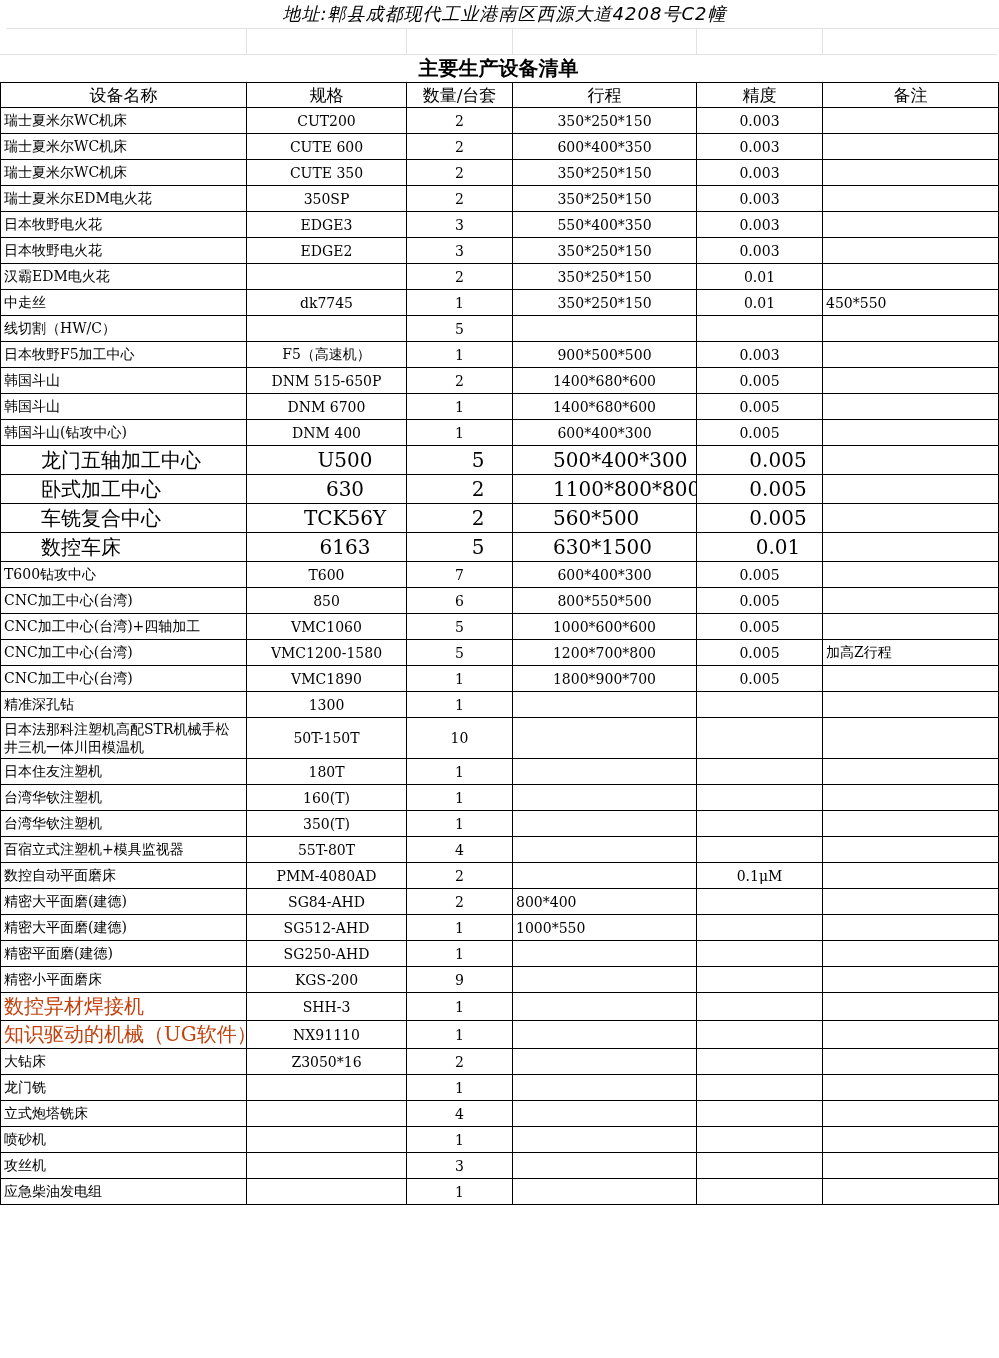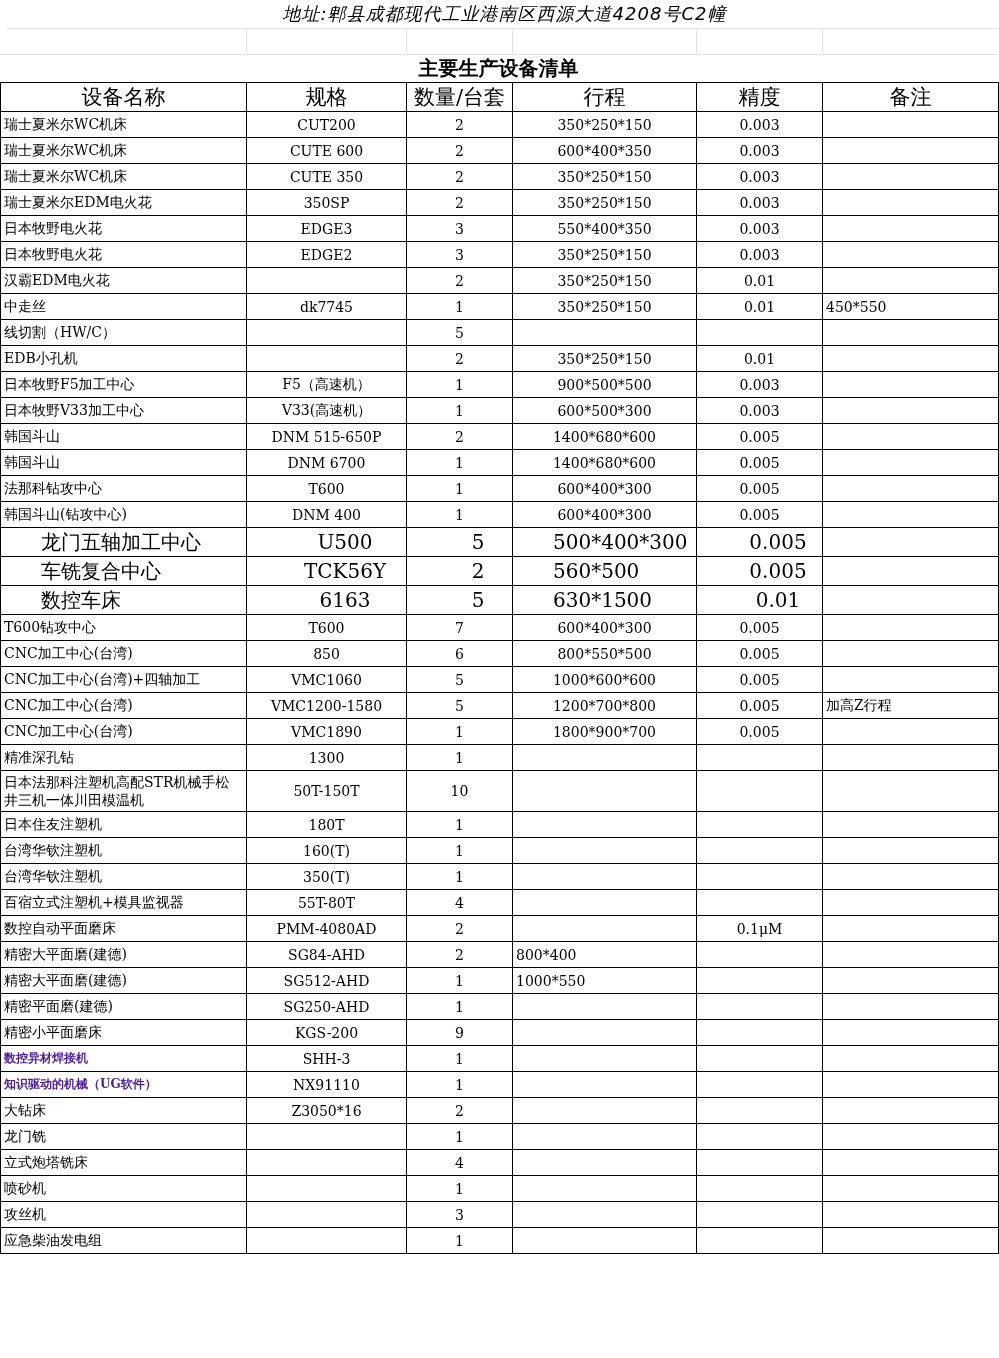--- a/index.html
+++ b/index.html
@@ -9,27 +9,27 @@
   .addr-row { position:absolute; left:6px; top:0; width:997px; height:28px;
               border-bottom:1px solid #e2e2e2; display:flex; align-items:center; justify-content:center;
               font-family:"DejaVu Sans","Liberation Sans",sans-serif; font-size:18px; font-style:italic; letter-spacing:1px; }
   .blank-row { position:absolute; left:0; top:28px; width:997px; height:26px; border-bottom:1px solid #e2e2e2; }
   .blank-row span { position:absolute; top:0; height:26px; border-left:1px solid #e2e2e2; }
   .title-row { position:absolute; left:0; top:55px; width:997px; height:27px;
                display:flex; align-items:flex-end; justify-content:center;
                font-size:20px; font-weight:bold; }
   table { position:absolute; left:0; top:82px; border-collapse:collapse; table-layout:fixed; width:998px; }
   td, th { border:1px solid #000; padding:0 3px; font-weight:normal; white-space:nowrap; overflow:hidden; }
-  th { height:24px; font-size:21px; text-align:center; }
+  th { height:24px; font-size:17px; text-align:center; }
   td { height:25px; font-size:14px; }
   td.c { text-align:center; }
   td.l { text-align:left; }
   tr.big td { height:28px; font-size:20px;padding-left:40px; }
   tr.tall td { height:40px; line-height:18px; white-space:normal; }
-  td.gray { color:#4c1d95; font-size:12px;font-weight:bold; }
+  td.gray { color:#c2410c; font-size:20px; }
 </style>
 </head>
 <body>
 
 <div class="sheet">
   <div class="addr-row">
     <span>地址:郫县成都现代工业港南区西源大道4208号C2幢</span>
   </div>
   <div class="blank-row">
     <span style="left:246px"></span>
@@ -128,80 +128,64 @@
         </tr>
         <tr>
           <td class="l">线切割（HW/C）</td>
           <td class="c"></td>
           <td class="c">5</td>
           <td class="c"></td>
           <td class="c"></td>
           <td class="l"></td>
         </tr>
         <tr>
-          <td class="l">EDB小孔机</td>
-          <td class="c"></td>
-          <td class="c">2</td>
-          <td class="c">350*250*150</td>
-          <td class="c">0.01</td>
-          <td class="l"></td>
-        </tr>
-        <tr>
           <td class="l">日本牧野F5加工中心</td>
           <td class="c">F5（高速机）</td>
           <td class="c">1</td>
           <td class="c">900*500*500</td>
           <td class="c">0.003</td>
           <td class="l"></td>
         </tr>
         <tr>
-          <td class="l">日本牧野V33加工中心</td>
-          <td class="c">V33(高速机）</td>
-          <td class="c">1</td>
-          <td class="c">600*500*300</td>
-          <td class="c">0.003</td>
-          <td class="l"></td>
-        </tr>
-        <tr>
           <td class="l">韩国斗山</td>
           <td class="c">DNM 515-650P</td>
           <td class="c">2</td>
           <td class="c">1400*680*600</td>
           <td class="c">0.005</td>
           <td class="l"></td>
         </tr>
         <tr>
           <td class="l">韩国斗山</td>
           <td class="c">DNM 6700</td>
           <td class="c">1</td>
           <td class="c">1400*680*600</td>
-          <td class="c">0.005</td>
-          <td class="l"></td>
-        </tr>
-        <tr>
-          <td class="l">法那科钻攻中心</td>
-          <td class="c">T600</td>
-          <td class="c">1</td>
-          <td class="c">600*400*300</td>
           <td class="c">0.005</td>
           <td class="l"></td>
         </tr>
         <tr>
           <td class="l">韩国斗山(钻攻中心)</td>
           <td class="c">DNM 400</td>
           <td class="c">1</td>
           <td class="c">600*400*300</td>
           <td class="c">0.005</td>
           <td class="l"></td>
         </tr>
         <tr class="big">
           <td class="l">龙门五轴加工中心</td>
           <td class="c">U500</td>
           <td class="c">5</td>
           <td class="l">500*400*300</td>
+          <td class="c">0.005</td>
+          <td class="l"></td>
+        </tr>
+        <tr class="big">
+          <td class="l">卧式加工中心</td>
+          <td class="c">630</td>
+          <td class="c">2</td>
+          <td class="l">1100*800*800</td>
           <td class="c">0.005</td>
           <td class="l"></td>
         </tr>
         <tr class="big">
           <td class="l">车铣复合中心</td>
           <td class="c">TCK56Y</td>
           <td class="c">2</td>
           <td class="l">560*500</td>
           <td class="c">0.005</td>
           <td class="l"></td>

